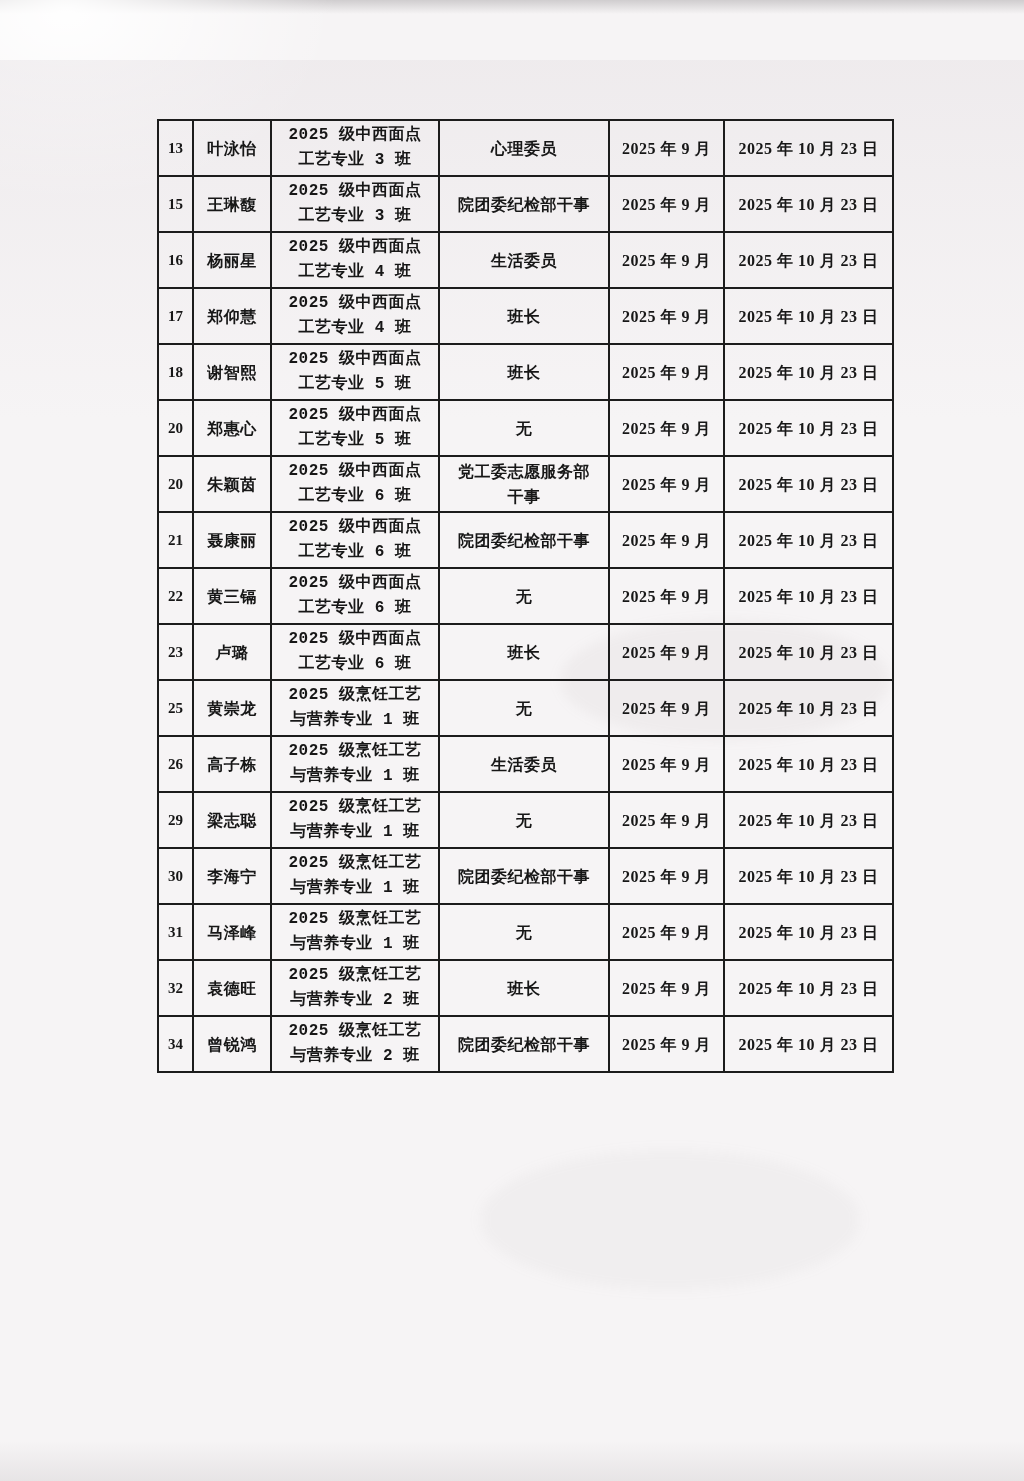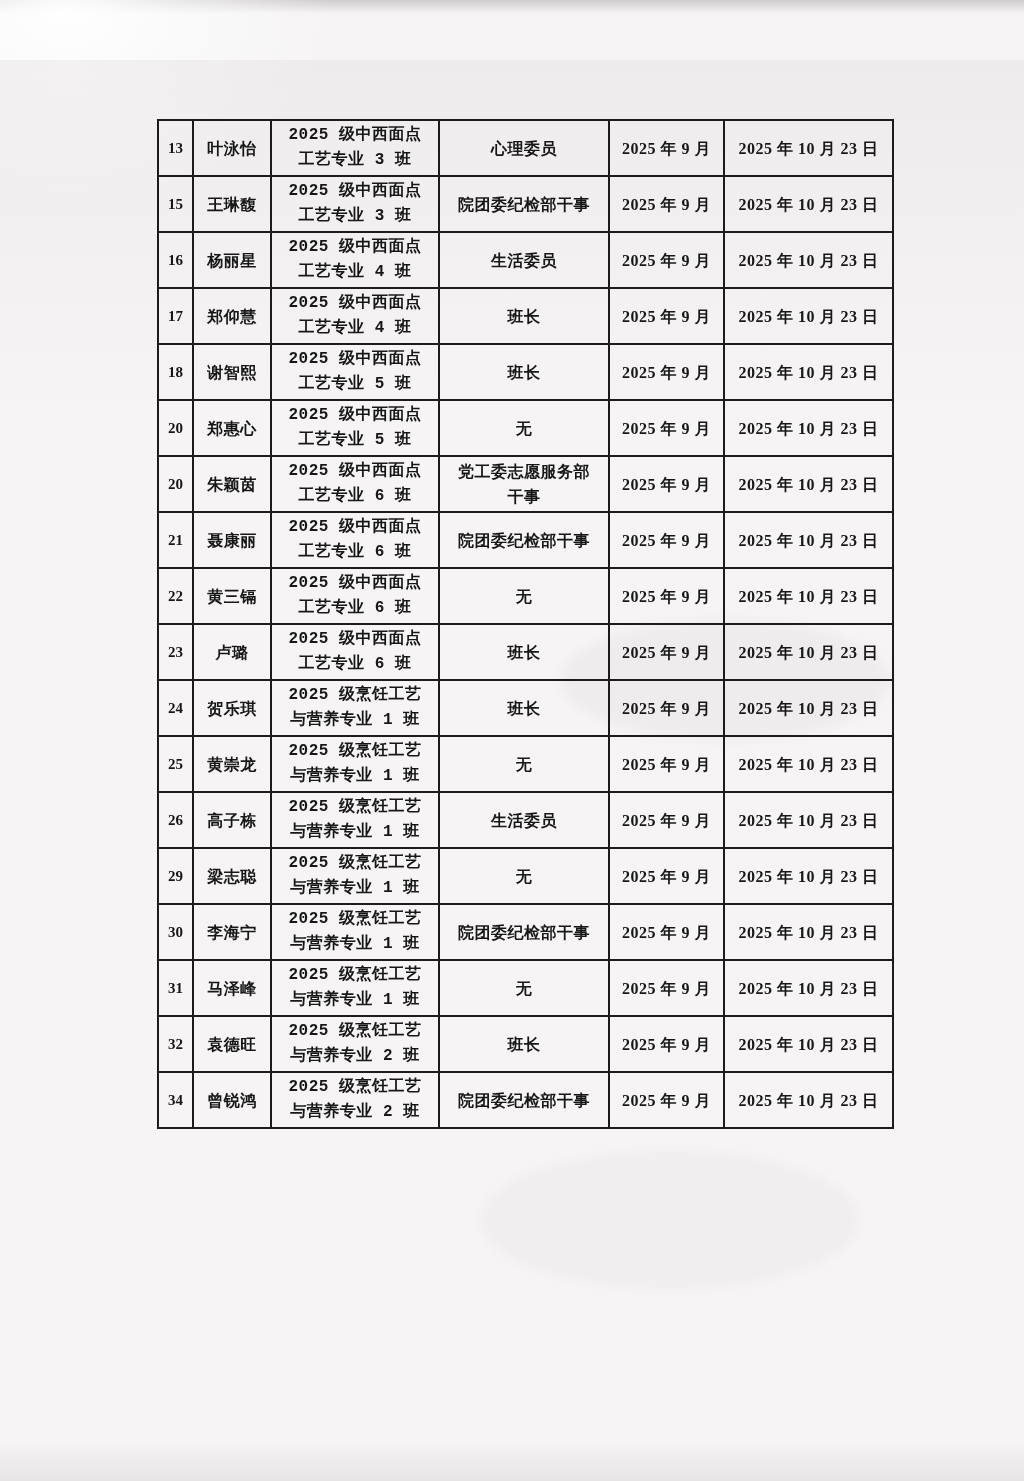--- a/index.html
+++ b/index.html
@@ -281,40 +281,20 @@
           <div class="cin pos">班长</div>
         </td>
     <td>
           <div class="cin">2025 年 9 月</div>
         </td>
     <td>
           <div class="cin">2025 年 10 月 23 日</div>
         </td>
   </tr>
 
-  <tr>
-    <td>
-          <div class="cin c-no">24</div>
-        </td>
-    <td>
-          <div class="cin">贺乐琪</div>
-        </td>
-    <td>
-          <div class="cin cls">2025 级烹饪工艺与营养专业 1 班</div>
-        </td>
-    <td>
-          <div class="cin pos">班长</div>
-        </td>
-    <td>
-          <div class="cin">2025 年 9 月</div>
-        </td>
-    <td>
-          <div class="cin">2025 年 10 月 23 日</div>
-        </td>
-  </tr>
 
   <tr>
     <td>
           <div class="cin c-no">25</div>
         </td>
     <td>
           <div class="cin">黄崇龙</div>
         </td>
     <td>
           <div class="cin cls">2025 级烹饪工艺与营养专业 1 班</div>

